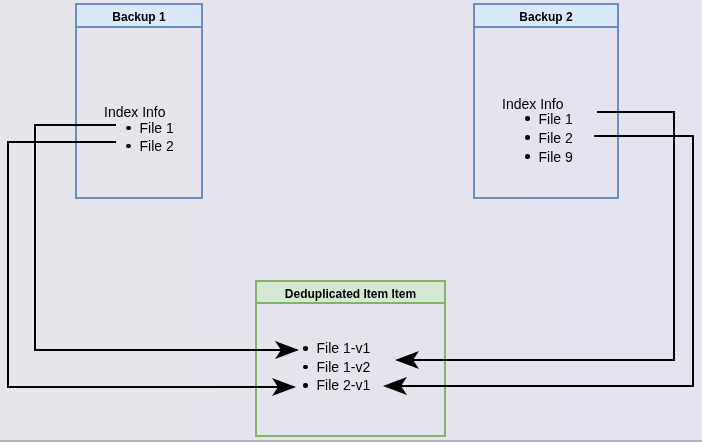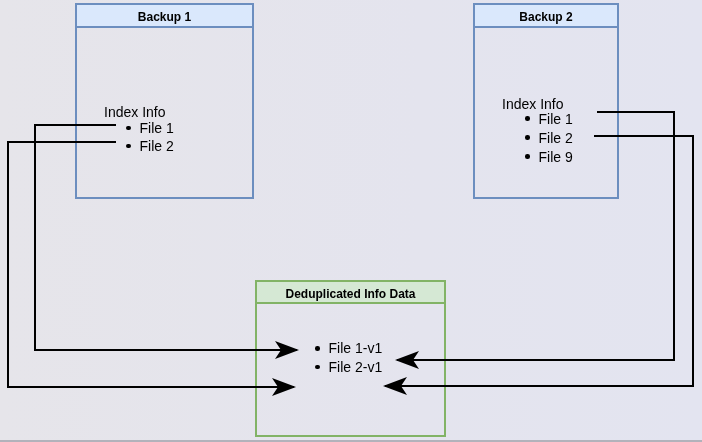--- a/index.html
+++ b/index.html
@@ -72,21 +72,21 @@
     left:0;bottom:0;
     width:100%;height:2px;
     background:#b2b2bb;
   }
 </style>
 </head>
 <body>
 
 <div class="canvas">
 
-  <div class="node blue" style="left:75px;top:3px;width:179px;height:196px;">
+  <div class="node blue" style="left:75px;top:3px;width:128px;height:196px;">
     <div class="node-title">Backup 1</div>
     <div class="node-body">
       <div class="subtitle" style="left:27px;top:34px;">Index Info</div>
       <ul class="file-list" style="left:49px;top:91px;">
         <li>
           <span class="dot"></span>
           <span>File 1</span>
         </li>
         <li>
           <span class="dot"></span>
@@ -111,26 +111,30 @@
         </li>
         <li>
           <span class="dot"></span>
           <span>File 9</span>
         </li>
       </ul>
     </div>
   </div>
 
   <div class="node green" style="left:255px;top:280px;width:191px;height:157px;">
-    <div class="node-title">Deduplicated Info Data</div>
+    <div class="node-title">Deduplicated Item Item</div>
     <div class="node-body">
-      <ul class="file-list rh185" style="left:58px;top:35px;text-align:center;">
+      <ul class="file-list rh185" style="left:46px;top:35px;text-align:center;">
         <li>
           <span class="dot"></span>
           <span>File 1-v1</span>
+        </li>
+        <li>
+          <span class="dot"></span>
+          <span>File 1-v2</span>
         </li>
         <li>
           <span class="dot"></span>
           <span>File 2-v1</span>
         </li>
       </ul>
     </div>
   </div>
 
   <svg class="connections" viewBox="0 0 702 442">

